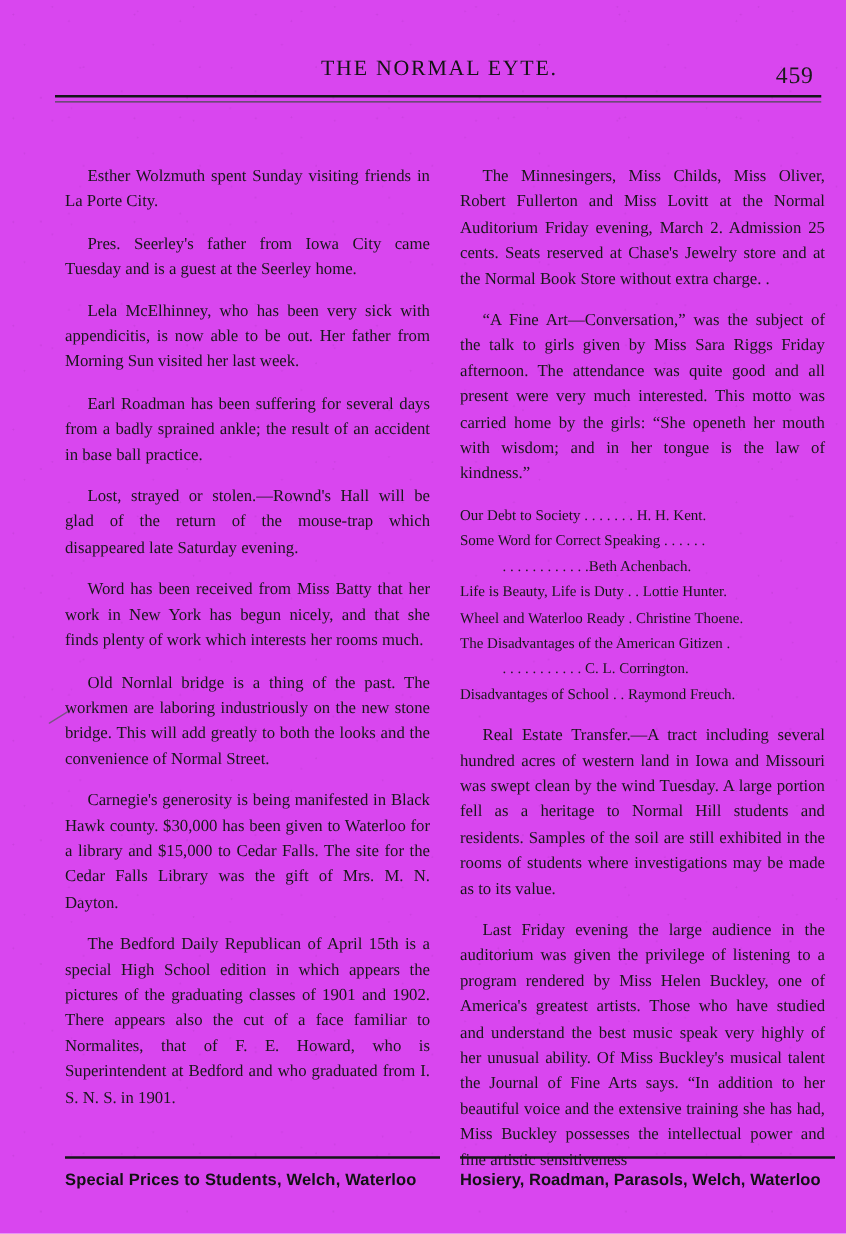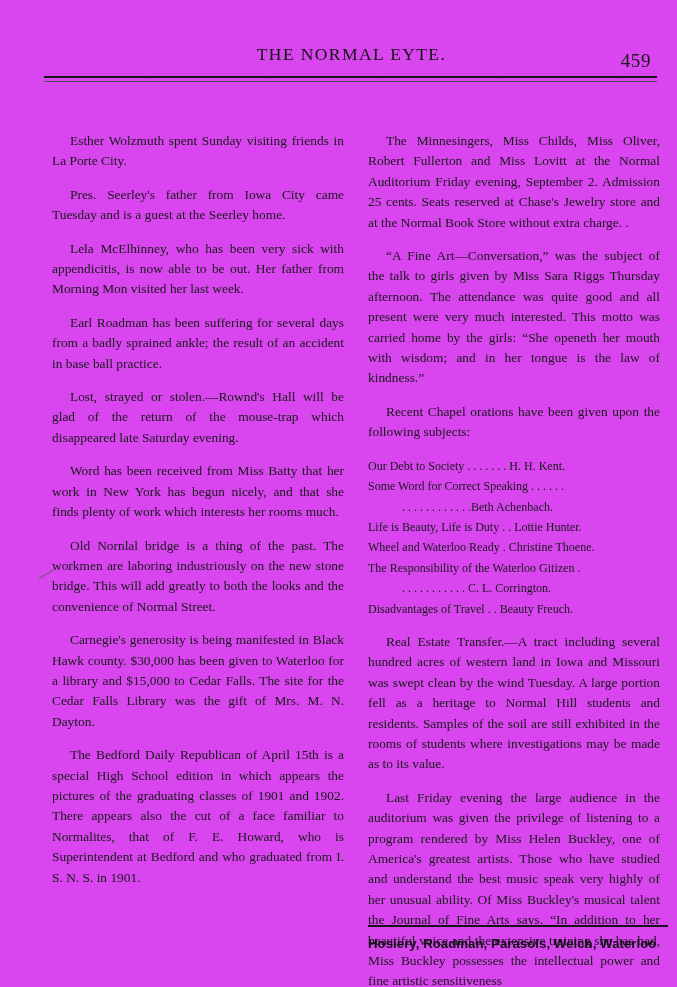--- a/index.html
+++ b/index.html
@@ -182,53 +182,56 @@
   <div class="head-rule">
     <div class="thick"></div>
     <div class="thin"></div>
   </div>
 
   <div class="columns">
 
     <div class="col col-left">
       <p>Esther Wolzmuth spent Sunday visiting friends in La Porte City.</p>
       <p>Pres. Seerley's father from Iowa City came Tuesday and is a guest at the Seerley home.</p>
-      <p>Lela McElhinney, who has been very sick with appendicitis, is now able to be out. Her father from Morning Mon visited her last week.</p>
+      <p>Lela McElhinney, who has been very sick with appendicitis, is now able to be out. Her father from Morning Sun visited her last week.</p>
       <p>Earl Roadman has been suffering for several days from a badly sprained ankle; the result of an accident in base ball practice.</p>
       <p>Lost, strayed or stolen.—Rownd's Hall will be glad of the return of the mouse-trap which disappeared late Saturday evening.</p>
       <p>Word has been received from Miss Batty that her work in New York has begun nicely, and that she finds plenty of work which interests her rooms much.</p>
       <p>Old Nornlal bridge is a thing of the past. The workmen are laboring industriously on the new stone bridge. This will add greatly to both the looks and the convenience of Normal Street.</p>
       <p>Carnegie's generosity is being manifested in Black Hawk county. $30,000 has been given to Waterloo for a library and $15,000 to Cedar Falls. The site for the Cedar Falls Library was the gift of Mrs. M. N. Dayton.</p>
       <p>The Bedford Daily Republican of April 15th is a special High School edition in which appears the pictures of the graduating classes of 1901 and 1902. There appears also the cut of a face familiar to Normalites, that of F. E. Howard, who is Superintendent at Bedford and who graduated from I. S. N. S. in 1901.</p>
     </div>
 
     <div class="col col-right">
-      <p>The Minnesingers, Miss Childs, Miss Oliver, Robert Fullerton and Miss Lovitt at the Normal Auditorium Friday evening, September 2. Admission 25 cents. Seats reserved at Chase's Jewelry store and at the Normal Book Store without extra charge. .</p>
-      <p>“A Fine Art—Conversation,” was the subject of the talk to girls given by Miss Sara Riggs Thursday afternoon. The attendance was quite good and all present were very much interested. This motto was carried home by the girls: “She openeth her mouth with wisdom; and in her tongue is the law of kindness.”</p>
-      <p>Recent Chapel orations have been given upon the following subjects:</p>
+      <p>The Minnesingers, Miss Childs, Miss Oliver, Robert Fullerton and Miss Lovitt at the Normal Auditorium Friday evening, March 2. Admission 25 cents. Seats reserved at Chase's Jewelry store and at the Normal Book Store without extra charge. .</p>
+      <p>“A Fine Art—Conversation,” was the subject of the talk to girls given by Miss Sara Riggs Friday afternoon. The attendance was quite good and all present were very much interested. This motto was carried home by the girls: “She openeth her mouth with wisdom; and in her tongue is the law of kindness.”</p>
 
       <ul class="oration-list">
         <li>Our Debt to Society . . . . . . . H. H. Kent.</li>
         <li>Some Word for Correct Speaking . . . . . .</li>
         <li class="cont">. . . . . . . . . . . .Beth  Achenbach.</li>
         <li>Life is Beauty, Life is Duty .  . Lottie Hunter.</li>
         <li>Wheel and Waterloo  Ready . Christine Thoene.</li>
-        <li>The Responsibility of the Waterloo Gitizen .</li>
+        <li>The Disadvantages of the American Gitizen .</li>
         <li class="cont">. . . . . . . . . . . C. L. Corrington.</li>
-        <li>Disadvantages of Travel . . Beauty Freuch.</li>
+        <li>Disadvantages of School . . Raymond Freuch.</li>
       </ul>
 
       <p>Real Estate Transfer.—A tract including several hundred acres of western land in Iowa and Missouri was swept clean by the wind Tuesday. A large portion fell as a heritage to Normal Hill students and residents. Samples of the soil are still exhibited in the rooms of students where investigations may be made as to its value.</p>
       <p>Last Friday evening the large audience in the auditorium was given the privilege of listening to a program rendered by Miss Helen Buckley, one of America's greatest artists. Those who have studied and understand the best music speak very highly of her unusual ability. Of Miss Buckley's musical talent the Journal of Fine Arts says. “In addition to her beautiful voice and the extensive training she has had, Miss Buckley possesses the intellectual power and fine artistic sensitiveness</p>
     </div>
   </div>
 
   <svg class="margin-mark" viewBox="0 0 18 12">
     <path d="M1.5 10.5 L16 1.5" stroke="#5a5a60" stroke-width="1.1" fill="none" stroke-linecap="round" opacity="0.75"></path>
   </svg>
 
+  <div class="ad ad-left">
+    <div class="ad-rule"></div>
+    <div class="ad-text">Special Prices to Students, Welch, Waterloo</div>
+  </div>
 
   <div class="ad ad-right">
     <div class="ad-rule"></div>
     <div class="ad-text">Hosiery, Roadman, Parasols, Welch, Waterloo</div>
   </div>
 
 </div>
 
 </body></html>

